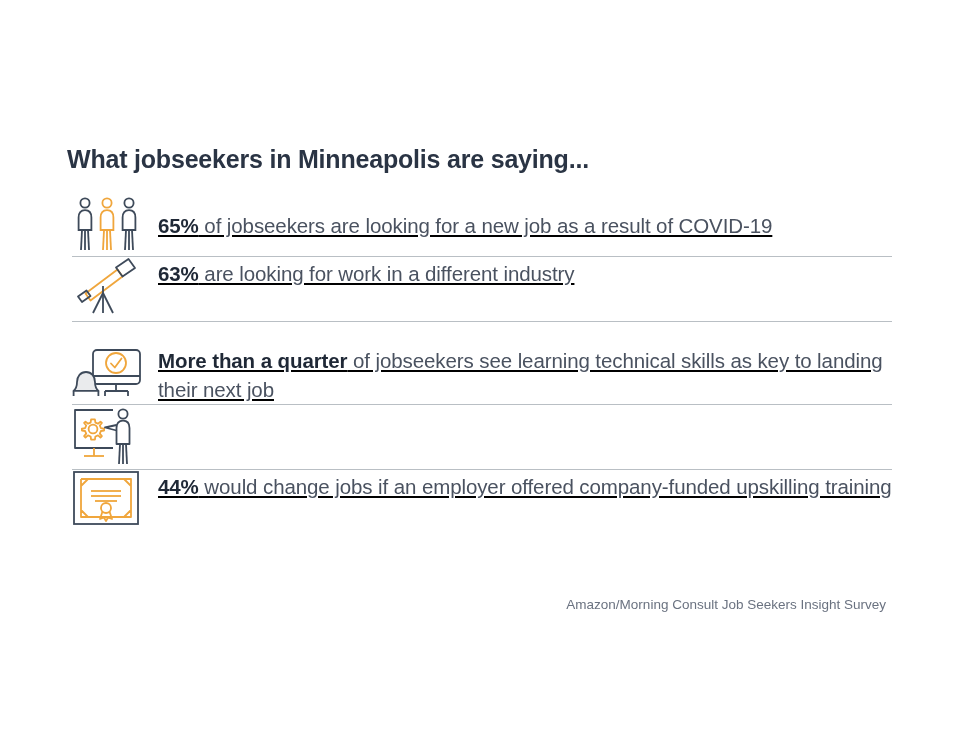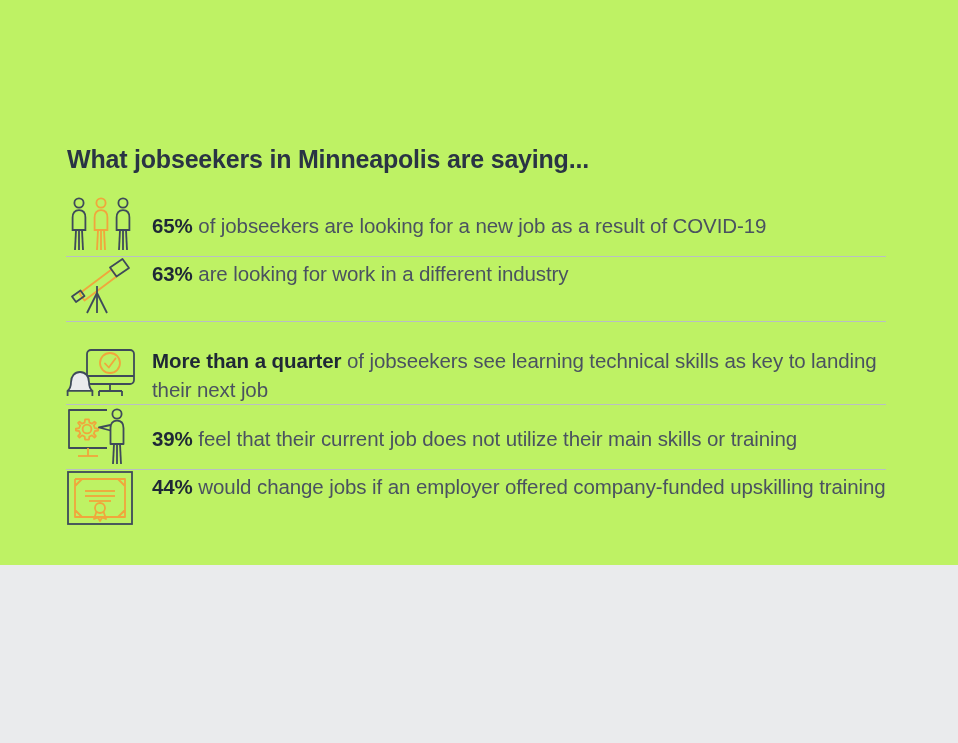--- a/index.html
+++ b/index.html
@@ -9,38 +9,39 @@
   body {
     width: 958px;
     height: 743px;
     background: #eaebed;
     font-family: "Liberation Sans", sans-serif;
     overflow: hidden;
   }
   #infographic {
     position: relative;
     width: 958px;
-    height: 565px;
-    background: #bef264;
+    height: 743px;
+    background: #ffffff;
   }
   .title {
     position: absolute;
     left: 67px;
     top: 145px;
     font-size: 25px;
     font-weight: bold;
     color: #2a3444;
     letter-spacing: -0.2px;
     white-space: nowrap;
   }
   .rows {
     position: absolute;
-    left: 66px;
+    left: 72px;
     top: 192px;
     width: 820px;
+    text-decoration: underline;
   }
   .stat-row {
     position: relative;
     display: flex;
     align-items: flex-start;
     box-sizing: border-box;
   }
   .row-divider {
     width: 820px;
     height: 1px;
@@ -188,23 +189,20 @@
           <g fill="none" stroke="#3e4a5a" stroke-width="1.8" stroke-linejoin="round">
             <circle cx="51" cy="8" r="4.6"></circle>
             <path d="M44.5 22 c0-4.6 2.2-7.4 6.5-7.4 s6.5 2.8 6.5 7.4 l0 16 l-13 0 z"></path>
             <path d="M44.5 19 L33 21.5 L44.5 24.5"></path>
             <line x1="48" y1="38" x2="47" y2="58"></line>
             <line x1="51" y1="38" x2="51" y2="58"></line>
             <line x1="54" y1="38" x2="55" y2="58"></line>
           </g>
         </svg>
       </div>
-      <div class="text-cell">
-        <b>39%</b><span> feel that their current job does not utilize their main skills or training</span>
-      </div>
     </div>
 
     <div class="row-divider"></div>
 
     <div class="stat-row r5">
       <div class="icon-cell">
         <svg width="70" height="56" viewBox="0 0 70 56">
           <g fill="none" stroke="#3e4a5a" stroke-width="1.8">
             <rect x="2" y="2" width="64" height="52"></rect>
           </g>
@@ -218,14 +216,15 @@
           </g>
         </svg>
       </div>
       <div class="text-cell">
         <b>44%</b><span> would change jobs if an employer offered company-funded upskilling training</span>
       </div>
     </div>
 
   </div>
 
+  <div class="source">Amazon/Morning Consult Job Seekers Insight Survey</div>
 
 </div>
 
 </body></html>

